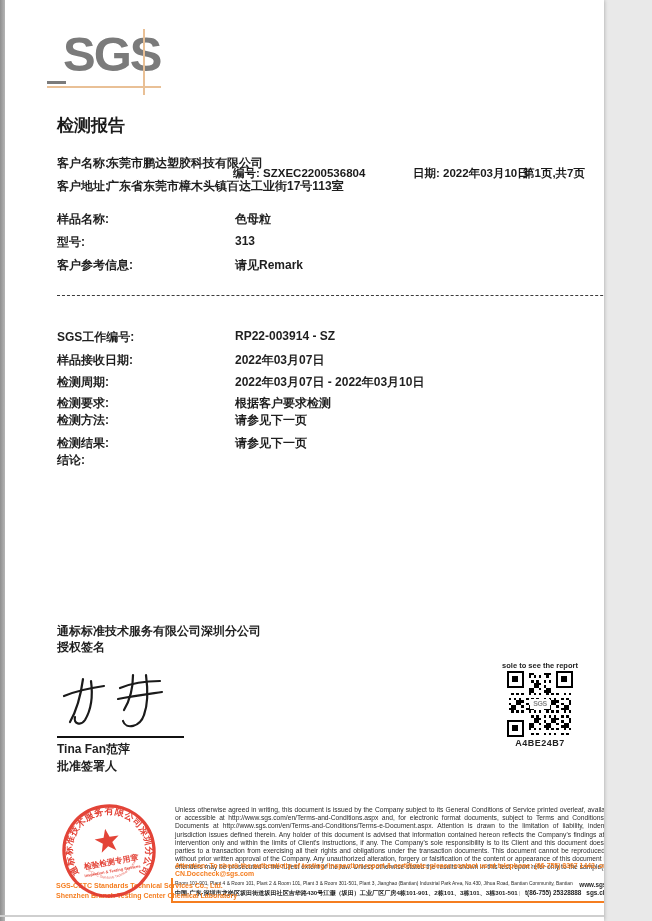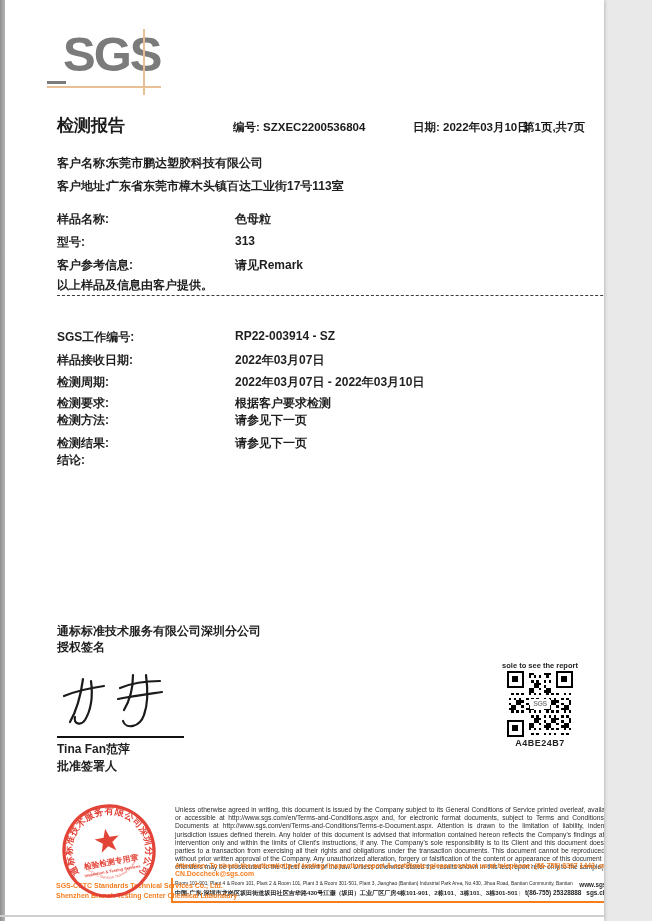--- a/index.html
+++ b/index.html
@@ -13,21 +13,21 @@
   .bottom-edge{left:0;top:915px;width:652px;height:2px;background:#cfcfcf;}
 
   
   .logo{left:63px;top:30px;font-size:49px;font-weight:bold;color:#7b7b7b;
         letter-spacing:-2px;line-height:1;}
   .logo-underscore{left:47px;top:81px;width:19px;height:3px;background:#7b7b7b;}
   .logo-hline{left:47px;top:86px;width:114px;height:2px;background:#e9c096;}
   .logo-vline{left:143px;top:29px;width:2px;height:66px;background:#e9c096;}
 
   .doc-title{left:57px;top:114px;font-size:17px;font-weight:bold;color:#1a1a1a;}
-  .hdr{font-size:11.5px;font-weight:600;color:#1a1a1a;white-space:nowrap;}
+  .hdr{font-size:11.5px;font-weight:600;color:#1a1a1a;white-space:nowrap;margin-top:46px;}
   .hdr-no{left:233px;top:120px;}
   .hdr-date{left:413px;top:120px;}
   .hdr-page{left:523px;top:120px;}
 
   
   .lbl,.val{font-size:12px;font-weight:600;color:#1f1f1f;white-space:nowrap;}
   .dashed{left:57px;top:295px;width:591px;border-top:1.5px dashed #3c3c3c;}
   .conclusion{left:235px;top:452px;width:414px;font-size:12px;font-weight:600;
     color:#1f1f1f;line-height:19.5px;text-align:justify;}
 
@@ -105,21 +105,20 @@
   <div class="abs val" style="left:107px;top:155px">东莞市鹏达塑胶科技有限公司</div>
   <div class="abs lbl" style="left:57px;top:178px">客户地址:</div>
   <div class="abs val" style="left:107px;top:178px">广东省东莞市樟木头镇百达工业街17号113室</div>
 
   <div class="abs lbl" style="left:57px;top:211px">样品名称:</div>
   <div class="abs val" style="left:235px;top:211px">色母粒</div>
   <div class="abs lbl" style="left:57px;top:234px">型号:</div>
   <div class="abs val" style="left:235px;top:234px">313</div>
   <div class="abs lbl" style="left:57px;top:257px">客户参考信息:</div>
   <div class="abs val" style="left:235px;top:257px">请见Remark</div>
-  <div class="abs lbl" style="left:57px;top:277px">以上样品及信息由客户提供。</div>
 
   <div class="abs dashed"></div>
 
   <div class="abs lbl" style="left:57px;top:329px">SGS工作编号:</div>
   <div class="abs val" style="left:235px;top:329px">RP22-003914 - SZ</div>
   <div class="abs lbl" style="left:57px;top:352px">样品接收日期:</div>
   <div class="abs val" style="left:235px;top:352px">2022年03月07日</div>
   <div class="abs lbl" style="left:57px;top:374px">检测周期:</div>
   <div class="abs val" style="left:235px;top:374px">2022年03月07日 - 2022年03月10日</div>
   <div class="abs lbl" style="left:57px;top:395px">检测要求:</div>

